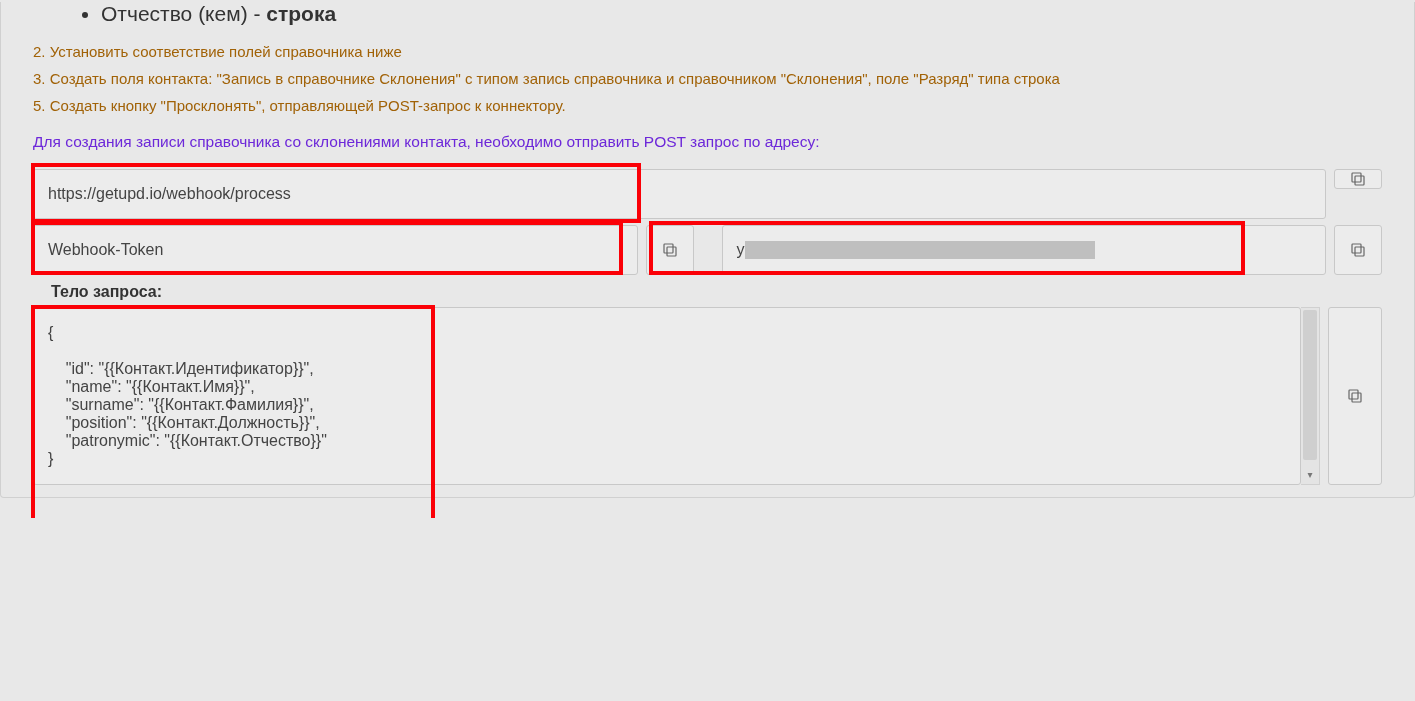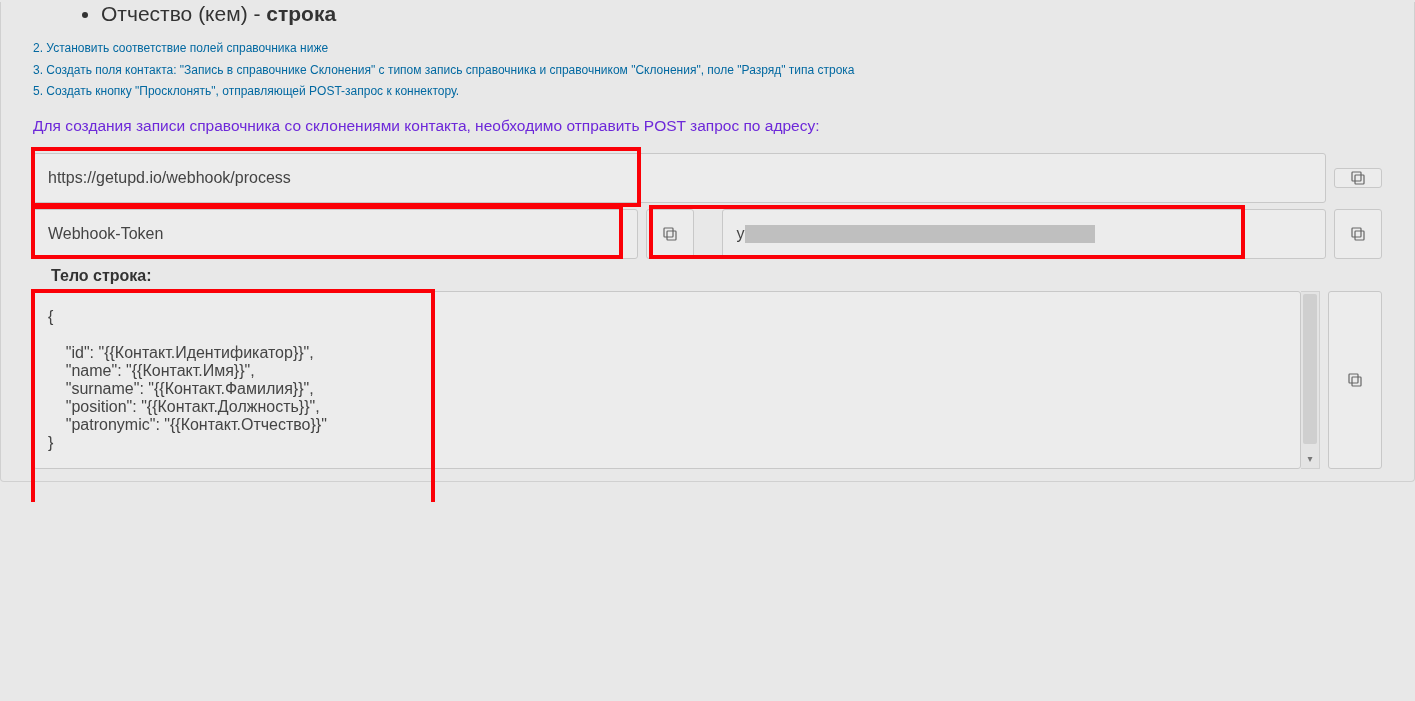--- a/index.html
+++ b/index.html
@@ -29,32 +29,32 @@
     list-style: disc;
   }
   ul.bullets li {
     margin: 2px 0;
     color: #333;
     font-size: 21px;
   }
   .bold { font-weight: 700; }
   .steps {
     margin: 6px 0 14px 0;
-    color: #0369a1;
-    font-size: 12px;
+    color: #a16207;
+    font-size: 15px;
     line-height: 1.8;
   }
   .para {
     margin: 12px 0 18px 0;
     font-size: 15.5px;
     color: #6d28d9;
   }
   .field-row {
     display: flex;
-    align-items: center;
+    align-items: flex-start;
     width: 100%;
     margin-bottom: 6px;
   }
   .field-box {
     flex: 1;
     background: #ececec;
     border: 1px solid #c8c8c8;
     border-radius: 3px;
     padding: 12px 14px;
     font-size: 16px;
@@ -216,21 +216,21 @@
           <svg viewBox="0 0 24 24">
               <rect x="8" y="8" width="12" height="12" rx="1"></rect>
               <rect x="4" y="4" width="12" height="12" rx="1"></rect>
             </svg>
         </div>
       </div>
       <div class="hl-url" style="left:-2px; top:-4px; width:592px; height:54px;"></div>
       <div class="hl-url" style="left:616px; top:-4px; width:596px; height:54px;"></div>
     </div>
 
-    <div class="section-label" style="margin-top:8px;">Тело строка:</div>
+    <div class="section-label" style="margin-top:8px;">Тело запроса:</div>
 
     <div class="body-area-wrap" style="position:relative;">
       <div class="body-area"><span>{
 
     "id": "{{Контакт.Идентификатор}}",
     "name": "{{Контакт.Имя}}",
     "surname": "{{Контакт.Фамилия}}",
     "position": "{{Контакт.Должность}}",
     "patronymic": "{{Контакт.Отчество}}"
 }</span></div>

